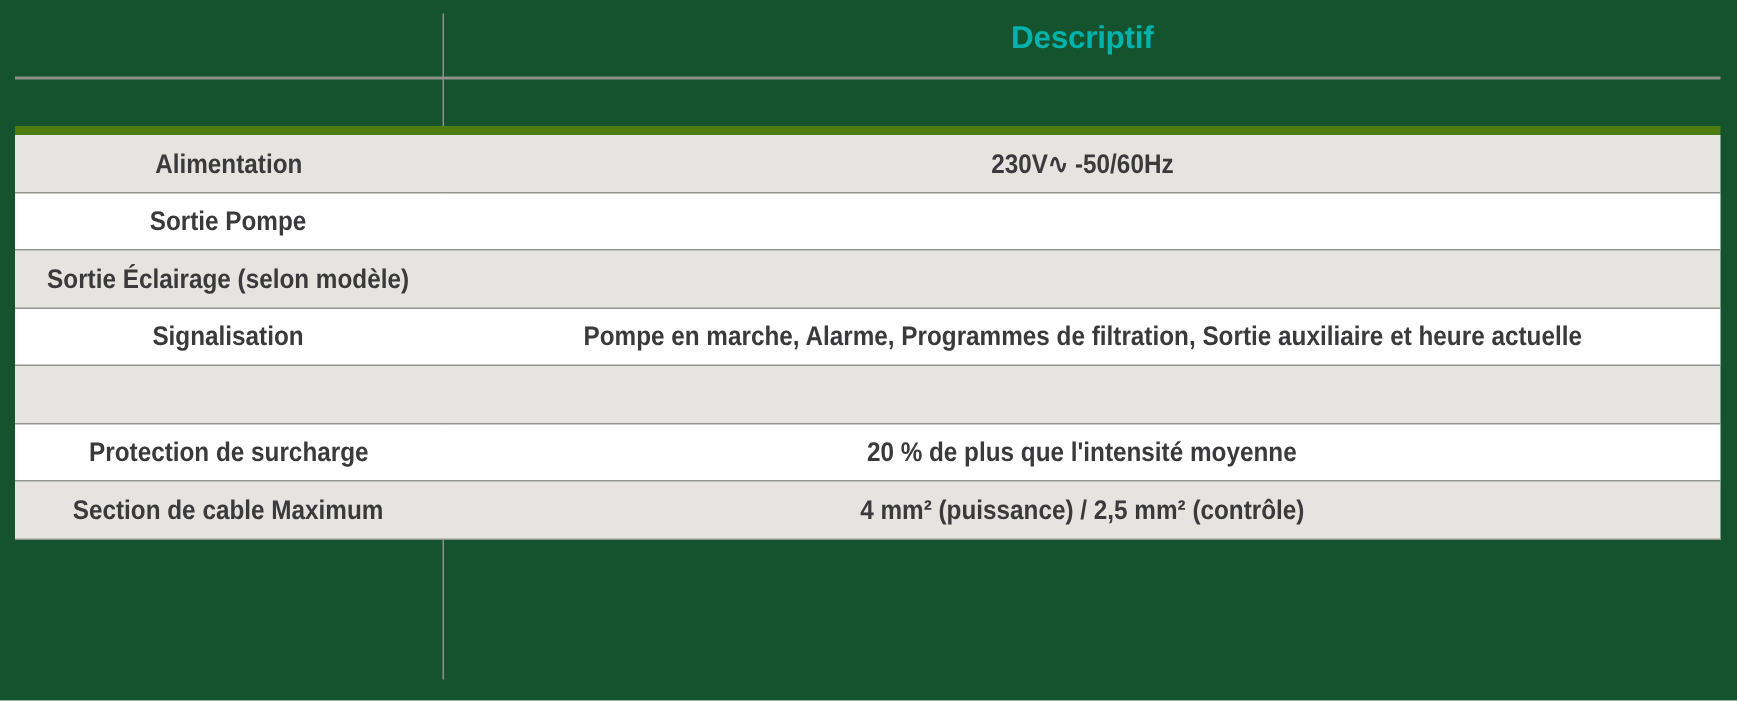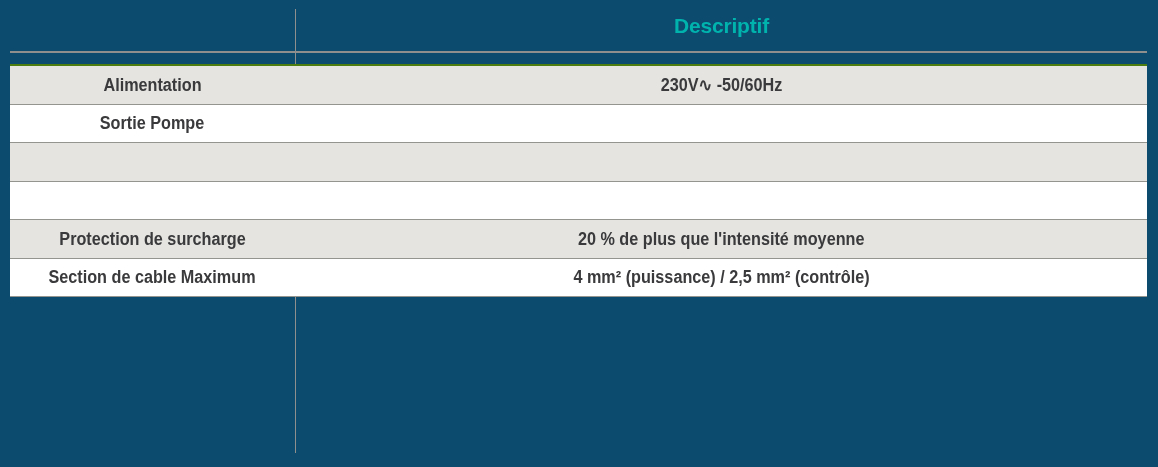--- a/index.html
+++ b/index.html
@@ -6,21 +6,21 @@
     --accent: #00b3ad;
     --row_shade: #e5e4e1;
     --rule: #8f8f8d;
     --text: #3a3a3c;
   }
   html, body { margin: 0; padding: 0; background: #ffffff; }
   .page {
     position: relative;
     width: 1158px;
     height: 467px;
-    background: #0c4a6e;
+    background: #14532d;
     font-family: "Liberation Sans", sans-serif;
     overflow: hidden;
   }
   .vdivider {
     position: absolute;
     left: 295px;
     top: 9px;
     width: 1px;
     height: 444px;
     background: var(--rule);
@@ -40,23 +40,23 @@
     position: absolute;
     left: 10px;
     top: 51px;
     width: 1137px;
     height: 2px;
     background: var(--rule);
   }
   .rows {
     position: absolute;
     left: 10px;
-    top: 64px;
+    top: 84px;
     width: 1137px;
-    border-top: 2px solid #4d7c0f;
+    border-top: 6px solid #4d7c0f;
   }
   .row {
     display: flex;
     align-items: center;
     height: 38.5px;
     box-sizing: border-box;
     border-bottom: 1.5px solid #95958f;
     background: #ffffff;
   }
   .row:nth-child(odd) { background: var(--row_shade); }
@@ -87,20 +87,25 @@
 
   <div class="rows">
     <div class="row">
       <div class="cell label"><span>Alimentation</span></div>
       <div class="cell value"><span>230V∿ -50/60Hz</span></div>
     </div>
     <div class="row">
       <div class="cell label"><span>Sortie Pompe</span></div>
     </div>
     <div class="row">
+      <div class="cell label"><span>Sortie Éclairage (selon modèle)</span></div>
+    </div>
+    <div class="row">
+      <div class="cell label"><span>Signalisation</span></div>
+      <div class="cell value"><span>Pompe en marche, Alarme, Programmes de filtration, Sortie auxiliaire et heure actuelle</span></div>
     </div>
     <div class="row">
     </div>
     <div class="row">
       <div class="cell label"><span>Protection de surcharge</span></div>
       <div class="cell value"><span>20 % de plus que l'intensité moyenne</span></div>
     </div>
     <div class="row">
       <div class="cell label"><span>Section de cable Maximum</span></div>
       <div class="cell value"><span>4 mm² (puissance) / 2,5 mm² (contrôle)</span></div>

